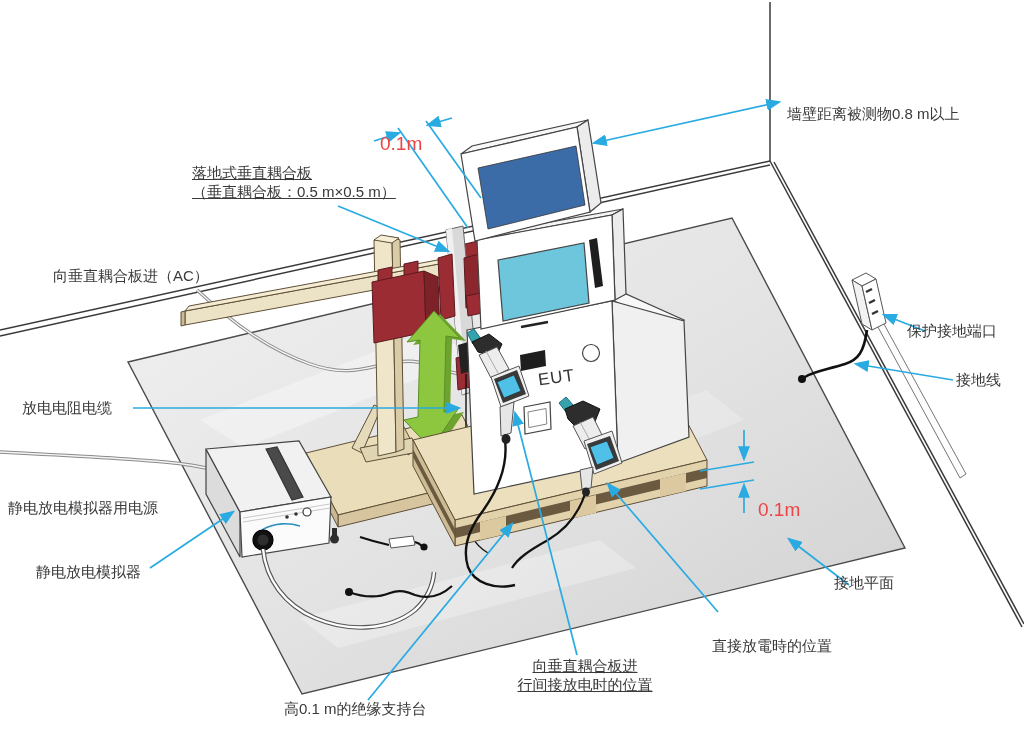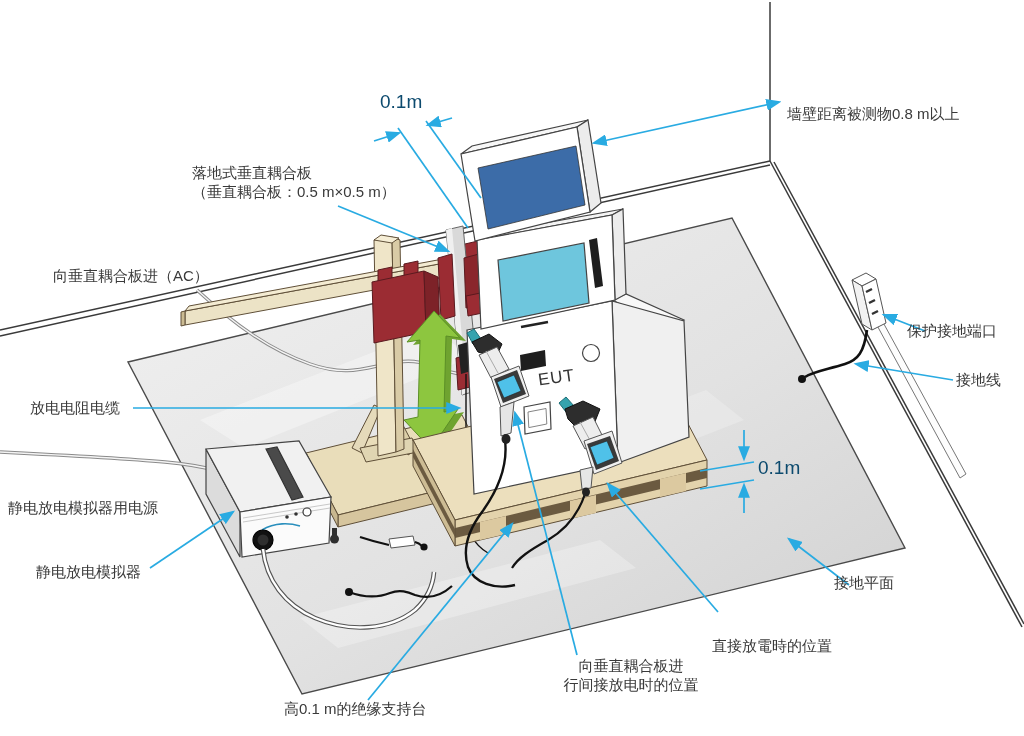--- a/index.html
+++ b/index.html
@@ -1,23 +1,23 @@
 <!DOCTYPE html>
 <html><head>
 <meta charset="utf-8">
 <style>
   html,body{margin:0;padding:0;background:#fff;}
   .stage{position:relative;width:1024px;height:736px;background:#ffffff;overflow:hidden;
          font-family:"Liberation Sans","DejaVu Sans",sans-serif;}
   .scene{position:absolute;left:0;top:0;}
   .lbl{position:absolute;color:#3a3a3a;font-size:15px;font-weight:500;
        white-space:nowrap;line-height:19px;}
-  .lbl.big{font-size:19px;font-weight:500;color:#0c4a6e;}
+  .lbl.big{font-size:19px;font-weight:500;color:#ef4444;margin-top:42px;}
   .lbl.center{text-align:center;}
-  .lbl span{display:block;}
+  .lbl span{display:block;text-decoration:underline;}
   .eut-tag{position:absolute;font-size:17px;letter-spacing:1px;color:#333;
            transform:rotate(-8deg);font-weight:500;}
 </style>
 </head>
 <body>
 
 <div class="stage">
 
 <svg class="scene" width="1024" height="736" viewBox="0 0 1024 736">
   <defs>
@@ -233,28 +233,28 @@
   </g>
 </svg>
 
 <div class="lbl big" style="left:380px;top:92px;">0.1m</div>
 <div class="lbl" style="left:779px;top:104px;margin-left:8px;">墙壁距离被测物0.8 m以上</div>
 <div class="lbl" style="left:192px;top:163px;">
   <span>落地式垂直耦合板</span>
   <span>（垂直耦合板：0.5 m×0.5 m）</span>
 </div>
 <div class="lbl" style="left:53px;top:266px;">向垂直耦合板进（AC）</div>
-<div class="lbl" style="left:30px;top:398px;">放电电阻电缆</div>
+<div class="lbl" style="left:22px;top:398px;">放电电阻电缆</div>
 <div class="lbl" style="left:8px;top:498px;">静电放电模拟器用电源</div>
 <div class="lbl" style="left:36px;top:562px;">静电放电模拟器</div>
 <div class="lbl" style="left:907px;top:321px;">保护接地端口</div>
 <div class="lbl" style="left:956px;top:370px;">接地线</div>
 <div class="lbl big" style="left:758px;top:458px;">0.1m</div>
 <div class="lbl" style="left:834px;top:573px;">接地平面</div>
 <div class="lbl" style="left:712px;top:636px;">直接放電時的位置</div>
-<div class="lbl center" style="left:514px;top:656px;width:142px;margin-left:46px;">
+<div class="lbl center" style="left:514px;top:656px;width:142px;">
   <span>向垂直耦合板进</span>
   <span>行间接放电时的位置</span>
 </div>
 <div class="lbl" style="left:284px;top:699px;">高0.1 m的绝缘支持台</div>
 <div class="eut-tag" style="left:538px;top:368px;">EUT</div>
 
 </div>
 
 </body></html>

